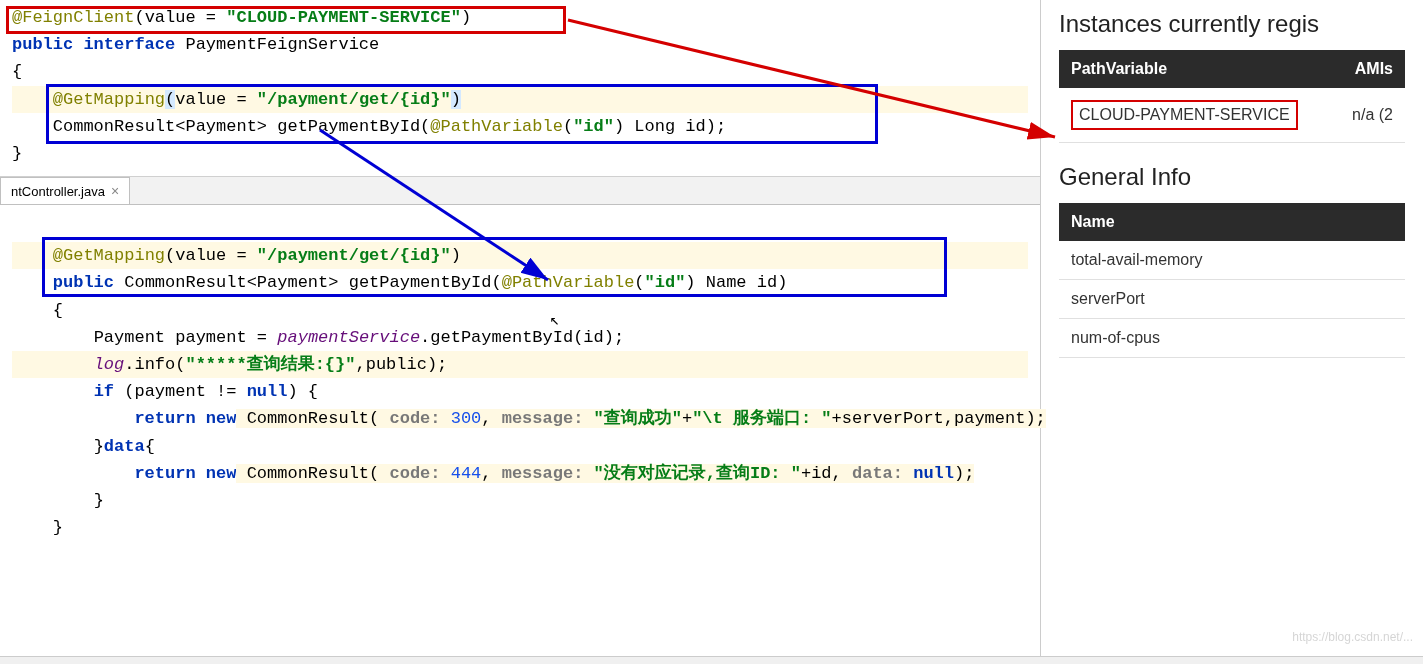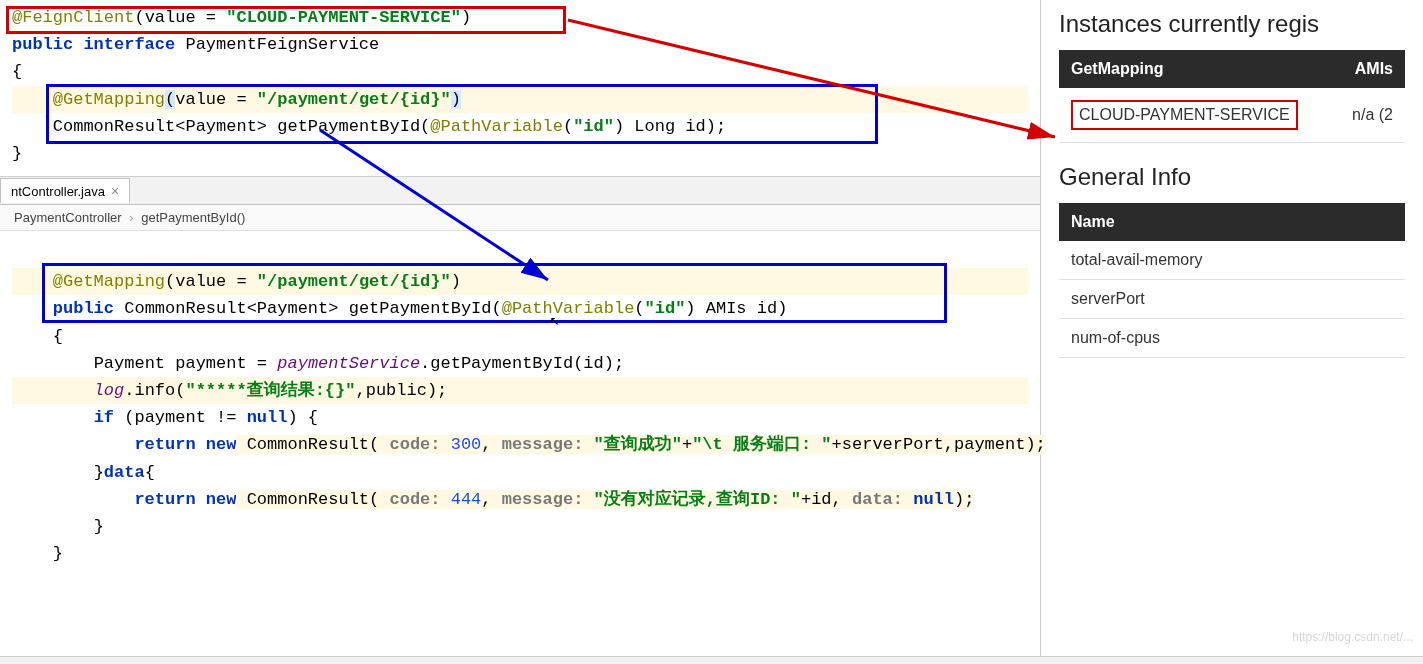--- a/index.html
+++ b/index.html
@@ -32,21 +32,20 @@
       padding: 4px 12px;
       border-bottom: 1px solid #d0d0d0;
       height: 177px;
       position: relative;
     }
     .tab-bar {
       background: #f2f2f2;
       border-bottom: 1px solid #c0c0c0;
       height: 28px;
       display: flex;
-      align-items: center;
       padding-left: 0;
     }
     .tab {
       background: #fff;
       border: 1px solid #c0c0c0;
       border-bottom: none;
       padding: 4px 10px;
       font-family: 'Segoe UI', Arial, sans-serif;
       font-size: 13px;
       display: flex;
@@ -182,30 +181,25 @@
       <div class="blue-box" style="top:84px; left:46px; width:832px; height:60px;"></div>
     </div>
 
     <div class="tab-bar">
       <div class="tab">
         <span>ntController.java</span>
         <span class="tab-close">×</span>
       </div>
     </div>
 
-    <div class="breadcrumb">
-      <span>PaymentController</span>
-      <span class="breadcrumb-sep">›</span>
-      <span>getPaymentById()</span>
-    </div>
 
     <div class="bottom-code">
       <div class="code-line">&nbsp;</div>
       <div class="code-line highlight-yellow">    <span class="anno-olive">@GetMapping</span>(<span>value = </span><span class="str">"/payment/get/{id}"</span>)</div>
-      <div class="code-line">    <span class="kw">public</span> <span>CommonResult&lt;Payment&gt;</span> <span>getPaymentById</span>(<span class="anno-olive">@PathVariable</span>(<span class="str">"id"</span>)<span> AMIs id)</span></div>
+      <div class="code-line">    <span class="kw">public</span> <span>CommonResult&lt;Payment&gt;</span> <span>getPaymentById</span>(<span class="anno-olive">@PathVariable</span>(<span class="str">"id"</span>)<span> Name id)</span></div>
       <div class="code-line">    <span>{</span></div>
       <div class="code-line">        <span>Payment</span> <span>payment = </span><span class="field">paymentService</span><span>.getPaymentById(id);</span></div>
       <div class="code-line highlight-yellow">        <span class="logfield">log</span><span>.info(</span><span class="str">"*****查询结果:{}"</span><span>,public);</span></div>
       <div class="code-line">        <span class="kw">if</span><span> (payment != </span><span class="kw">null</span><span>) {</span></div>
       <div class="code-line">            <span class="kw">return new</span><span class="highlight-yellow"><span> CommonResult( </span><span class="param-hint">code: </span><span class="num">300</span><span>, </span><span class="param-hint">message: </span><span class="str">"查询成功"</span><span>+</span><span class="str">"\t 服务端口: "</span><span>+serverPort,payment);</span></span></div>
       <div class="code-line">        <span>}</span><span class="kw">data</span><span>{</span></div>
       <div class="code-line">            <span class="kw">return new</span><span class="highlight-yellow"><span> CommonResult( </span><span class="param-hint">code: </span><span class="num">444</span><span>, </span><span class="param-hint">message: </span><span class="str">"没有对应记录,查询ID: "</span><span>+id, </span><span class="param-hint">data: </span><span class="kw">null</span><span>);</span></span></div>
       <div class="code-line">        <span>}</span></div>
       <div class="code-line">    <span>}</span></div>
 
@@ -226,21 +220,21 @@
     </svg>
 
     <span class="cursor-icon" style="top:310px; left:550px;">↖</span>
   </div>
 
   <div class="right-panel">
     <h2>Instances currently regis</h2>
     <table class="right-table">
       <thead>
         <tr>
-          <th>GetMapping</th>
+          <th>PathVariable</th>
           <th class="amis">AMIs</th>
         </tr>
       </thead>
       <tbody>
         <tr>
           <td><span class="red-inline-box">CLOUD-PAYMENT-SERVICE</span></td>
           <td class="amis">n/a (2</td>
         </tr>
       </tbody>
     </table>

